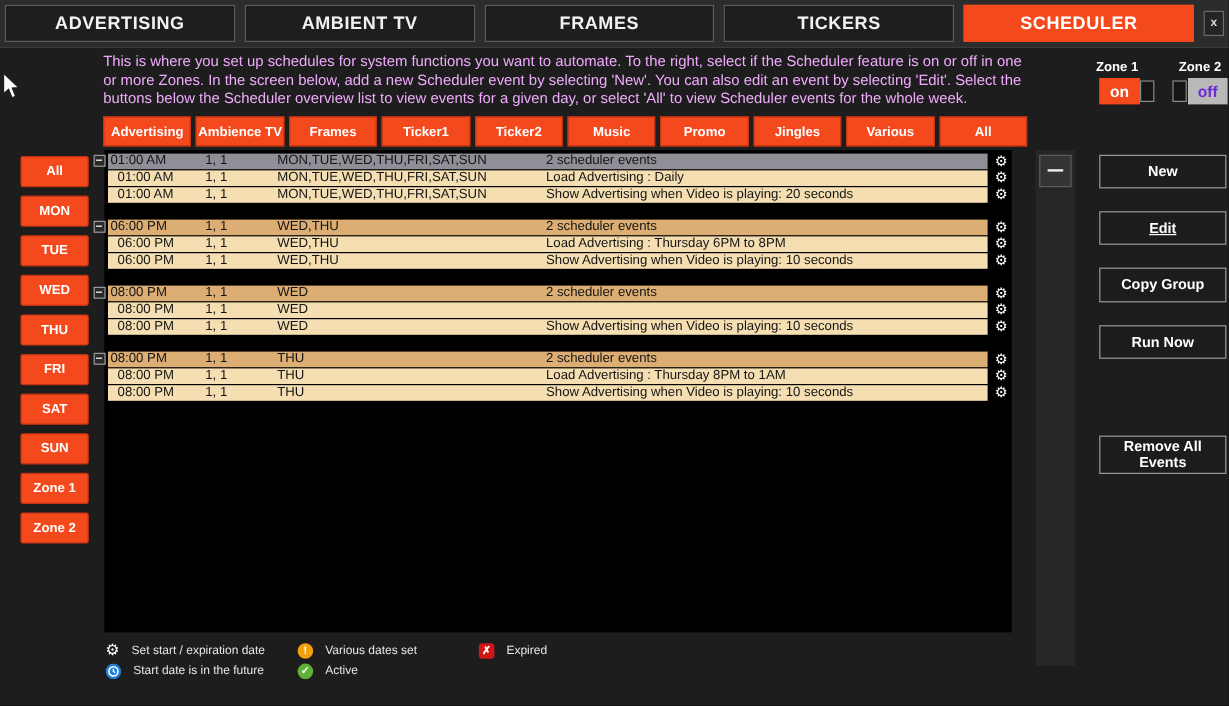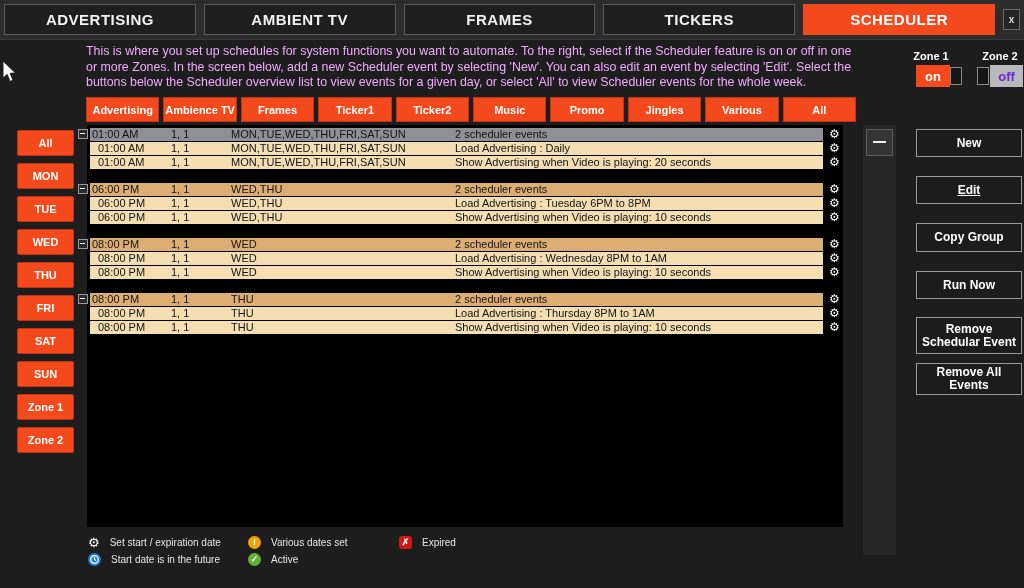--- a/index.html
+++ b/index.html
@@ -168,21 +168,21 @@
         <span class="ct c-time">06:00 PM</span>
         <span class="ct c-zone">1, 1</span>
         <span class="ct c-days">WED,THU</span>
         <span class="ct c-desc">2 scheduler events</span>
         <span class="gear">⚙</span>
       </div>
       <div class="row ev" style="top:14px;">
         <span class="ct c-time">06:00 PM</span>
         <span class="ct c-zone">1, 1</span>
         <span class="ct c-days">WED,THU</span>
-        <span class="ct c-desc">Load Advertising : Tuesday 6PM to 8PM</span>
+        <span class="ct c-desc">Load Advertising : Thursday 6PM to 8PM</span>
         <span class="gear">⚙</span>
       </div>
       <div class="row ev" style="top:28px;">
         <span class="ct c-time">06:00 PM</span>
         <span class="ct c-zone">1, 1</span>
         <span class="ct c-days">WED,THU</span>
         <span class="ct c-desc">Show Advertising when Video is playing: 10 seconds</span>
         <span class="gear">⚙</span>
       </div>
     </div>
@@ -195,21 +195,20 @@
         <span class="ct c-time">08:00 PM</span>
         <span class="ct c-zone">1, 1</span>
         <span class="ct c-days">WED</span>
         <span class="ct c-desc">2 scheduler events</span>
         <span class="gear">⚙</span>
       </div>
       <div class="row ev" style="top:14px;">
         <span class="ct c-time">08:00 PM</span>
         <span class="ct c-zone">1, 1</span>
         <span class="ct c-days">WED</span>
-        <span class="ct c-desc">Load Advertising : Wednesday 8PM to 1AM</span>
         <span class="gear">⚙</span>
       </div>
       <div class="row ev" style="top:28px;">
         <span class="ct c-time">08:00 PM</span>
         <span class="ct c-zone">1, 1</span>
         <span class="ct c-days">WED</span>
         <span class="ct c-desc">Show Advertising when Video is playing: 10 seconds</span>
         <span class="gear">⚙</span>
       </div>
     </div>
@@ -245,21 +244,20 @@
   <div class="strip">
     <div class="collapse-all">
         <i></i>
       </div>
   </div>
 
   <div class="abtn" style="top:129px;height:28px;">New</div>
   <div class="abtn" style="top:176px;height:28px;text-decoration:underline;">Edit</div>
   <div class="abtn" style="top:223px;height:29px;">Copy Group</div>
   <div class="abtn" style="top:271px;height:28px;">Run Now</div>
-  <div class="abtn" style="top:317px;height:37px;">Remove Schedular Event</div>
   <div class="abtn" style="top:363px;height:32px;">Remove All Events</div>
 
   <div class="litem" style="left:88px;top:536px;">
     <span class="licon-gear">⚙</span>
     <span>Set start / expiration date</span>
   </div>
   <div class="litem" style="left:88px;top:553px;">
     <svg width="13" height="13" viewBox="0 0 14 14">
       <circle cx="7" cy="7" r="7" fill="#1d7fd6"></circle>
       <circle cx="7" cy="7" r="4.1" fill="none" stroke="#fff" stroke-width="1.4"></circle>

